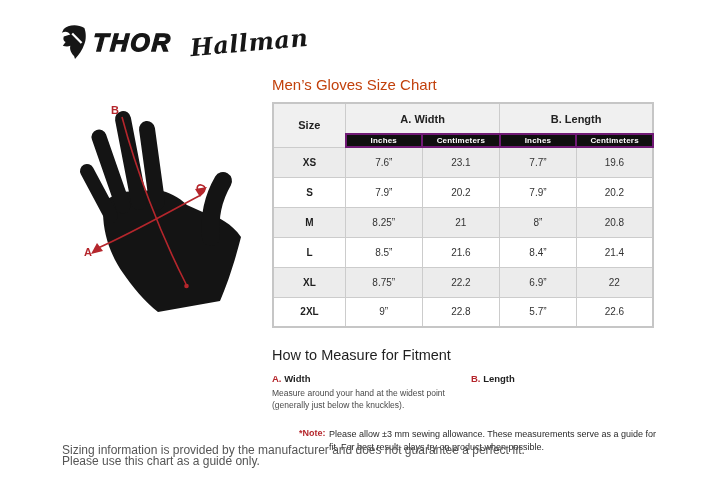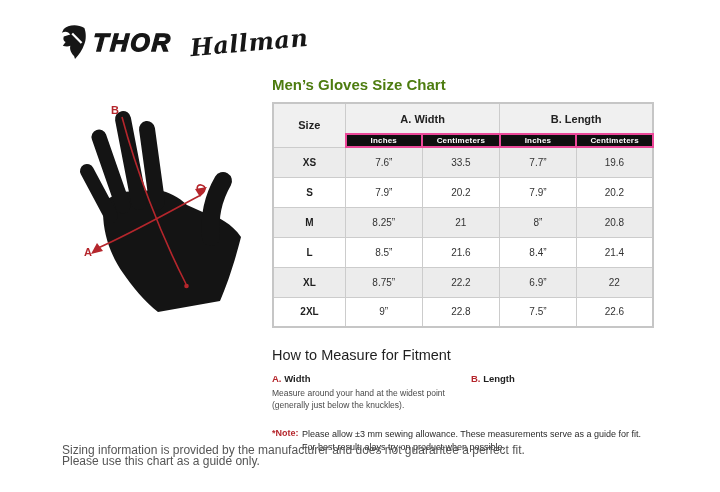--- a/index.html
+++ b/index.html
@@ -26,46 +26,46 @@
     font-family: "DejaVu Serif", serif; font-style: italic; font-weight: bold;
     font-size: 24px; color: #161616; transform: rotate(-5deg);
     margin-left: 18px; letter-spacing: 0.5px;
   }
 
   
   .hand-wrap { position: absolute; left: 60px; top: 85px; width: 200px; height: 250px; }
 
   
   .content { position: absolute; left: 272px; top: 76px; width: 384px; }
-  .chart-title { font-size: 15px; font-weight: bold; color: #4d7c0f; }
+  .chart-title { font-size: 15px; font-weight: normal; color: #c2410c; }
 
   table.size-chart {
     border-collapse: collapse; margin-top: 9px; width: 382px;
     border: 2px solid #c6c6c6;
   }
   .size-chart th, .size-chart td { border: 1px solid #cccccc; text-align: center; vertical-align: middle; }
   .size-chart .h1 th { height: 31px; background: #f0f0f0; font-size: 11px; font-weight: bold; color: #222; }
   .size-chart .h1 th.th-size { background: #f0f0f0; }
   .size-chart .h2 th {
     height: 13px; background: #0f0f0f; color: #ffffff;
-    font-size: 8px; font-weight: bold; border: 2px solid #ec4899; letter-spacing: 0.2px;
+    font-size: 8px; font-weight: bold; border: 2px solid #701a75; letter-spacing: 0.2px;
   }
   .size-chart td { height: 30px; font-size: 10px; color: #333; margin-left: 12px; }
   .size-chart td.size { font-weight: bold; color: #1f1f1f; }
   .size-chart tbody tr:nth-child(odd) { background: #ececec; }
 
   .fit-heading { margin-top: 19px; font-size: 14.5px; font-weight: normal; color: #1f1f1f; }
   .fit-cols { display: flex; margin-top: 10px; }
   .fit-col { width: 200px; padding-right: 14px; }
   .fit-label { font-size: 9.5px; font-weight: bold; color: #1f1f1f; }
   .red { color: #b5262c; }
   .fit-text { margin-top: 3px; font-size: 8.5px; color: #4a4a4a; line-height: 12px; width: 185px; }
 
   .note-row { display: flex; margin-top: 17px; }
-  .note-label { font-size: 9px; font-weight: bold; color: #b5262c; width: 30px; flex: 0 0 30px; }
+  .note-label { font-size: 9px; font-weight: bold; color: #b5262c; width: 30px; flex: 0 0 30px; margin-left: 27px; }
   .note-text { font-size: 9px; font-weight: normal; color: #2a2a2a; line-height: 13px; width: 352px; }
 
   .footer-note { position: absolute; left: 62px; top: 445px; font-size: 12px; color: #555; line-height: 11px; }
 </style>
 </head>
 <body>
 
 <div class="logos">
   <div class="thor-logo">
     <svg width="30" height="38" viewBox="0 0 32 40">
@@ -127,21 +127,21 @@
         <th>Inches</th>
         <th>Centimeters</th>
         <th>Inches</th>
         <th>Centimeters</th>
       </tr>
     </thead>
     <tbody>
       <tr>
         <td class="size">XS</td>
         <td>7.6”</td>
-        <td>33.5</td>
+        <td>23.1</td>
         <td>7.7”</td>
         <td>19.6</td>
       </tr>
       <tr>
         <td class="size">S</td>
         <td>7.9”</td>
         <td>20.2</td>
         <td>7.9”</td>
         <td>20.2</td>
       </tr>
@@ -163,21 +163,21 @@
         <td class="size">XL</td>
         <td>8.75”</td>
         <td>22.2</td>
         <td>6.9”</td>
         <td>22</td>
       </tr>
       <tr>
         <td class="size">2XL</td>
         <td>9”</td>
         <td>22.8</td>
-        <td>7.5”</td>
+        <td>5.7”</td>
         <td>22.6</td>
       </tr>
     </tbody>
   </table>
 
   <div class="fit-heading">How to Measure for Fitment</div>
 
   <div class="fit-cols">
     <div class="fit-col">
       <div class="fit-label"><span class="red">A.</span><span> Width</span></div>

